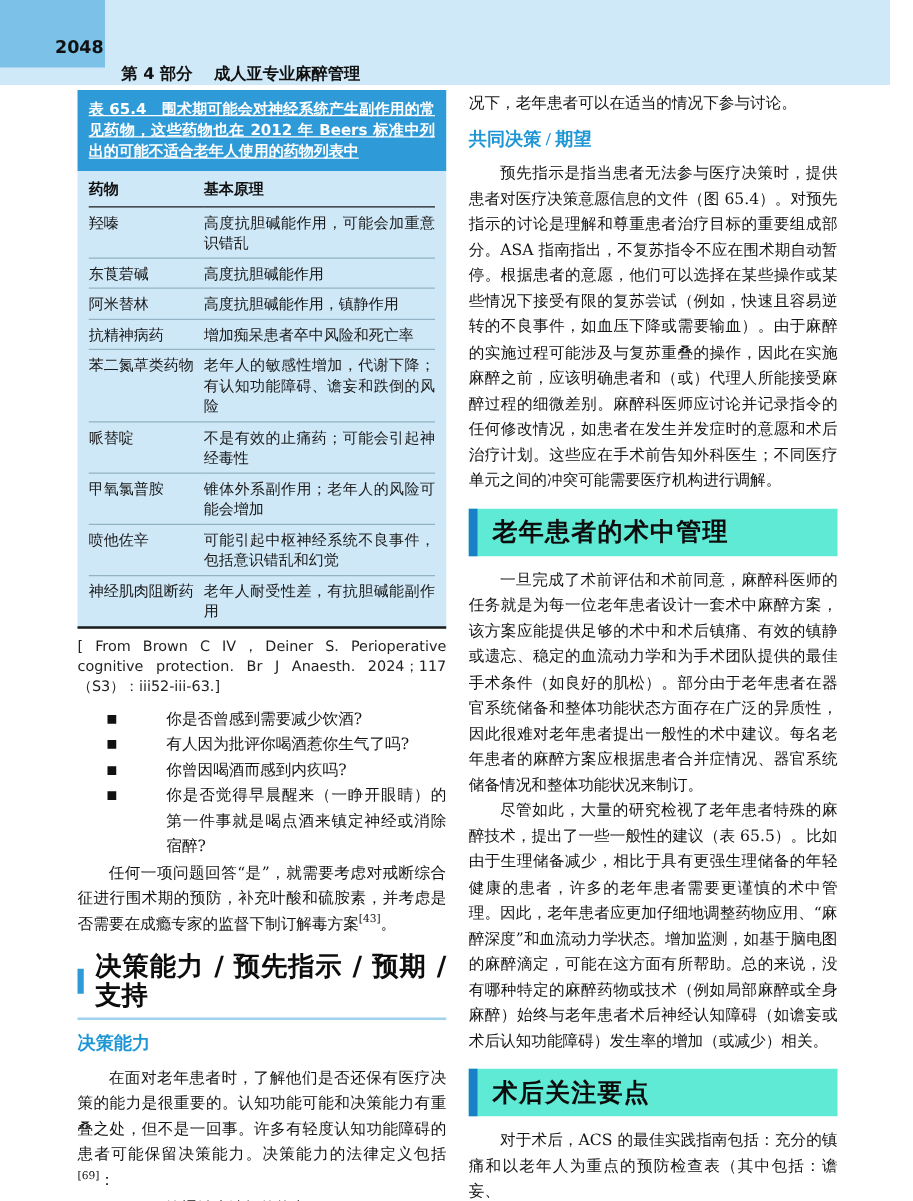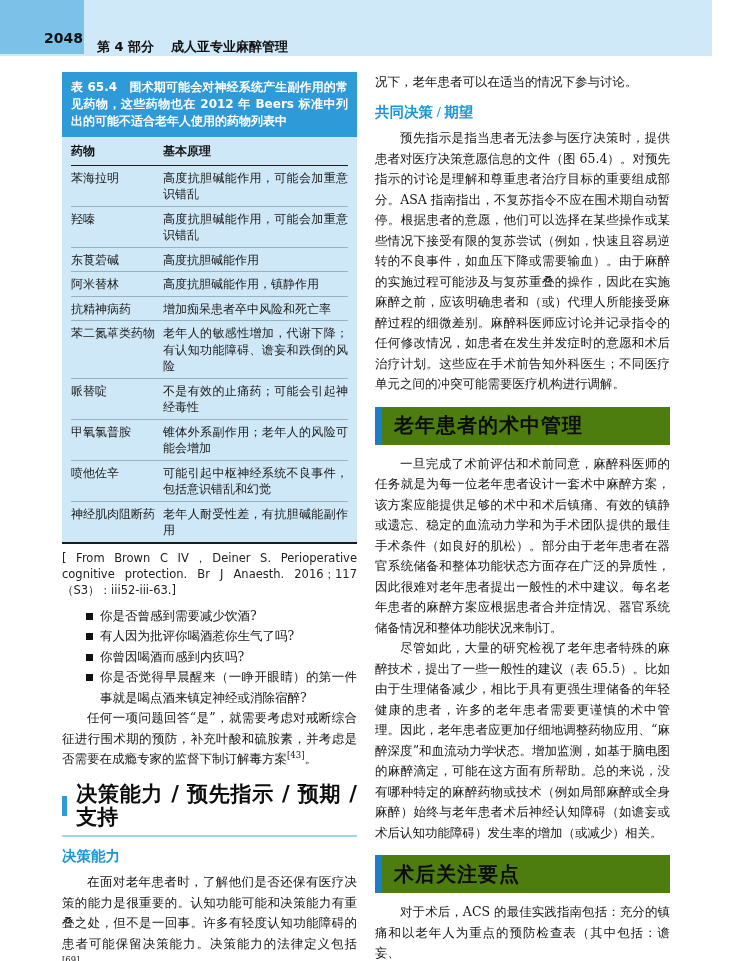--- a/index.html
+++ b/index.html
@@ -3,21 +3,21 @@
 <meta charset="utf-8">
 <style>
   html,body { margin:0; padding:0; background:#ffffff; }
   .page {
     position:relative; width:730px; height:961px; overflow:hidden;
     background:#ffffff; color:#151515;
     font-family:"DejaVu Serif","Liberation Serif",serif;
   }
 
   
-  .header-bar { position:absolute; top:0; left:0; width:712px; height:56px; background:#cfe9f8; }
+  .header-bar { position:absolute; top:0; left:0; width:712px; height:68px; background:#cfe9f8; }
   .pagenum-block { position:absolute; top:0; left:0; width:84px; height:54px; background:#7cc2e8; }
   .pagenum {
     position:absolute; left:44px; bottom:8px;
     font-family:"DejaVu Sans","Liberation Sans",sans-serif;
     font-size:14px; font-weight:bold; color:#111;
   }
   .header-meta {
     position:absolute; left:97px; bottom:0;
     font-family:"DejaVu Sans","Liberation Sans",sans-serif;
     font-size:13px; font-weight:bold; color:#111;
@@ -29,59 +29,59 @@
   .col { width:295px; font-size:12.5px; line-height:20.5px; text-align:justify; text-justify:inter-character; }
 
   .para { margin:0; text-indent:2em; }
   .para.cont { text-indent:0; }
   sup.ref { font-size:8.5px; line-height:0; vertical-align:super; }
 
   
   .table65 { font-family:"DejaVu Sans","Liberation Sans",sans-serif; }
   .tbl-title {
     background:#2e9ad7; color:#ffffff; font-size:12px; line-height:17px;
-    font-weight:bold; padding:7px 9px; text-align:justify; text-justify:inter-character;
+    font-weight:bold; padding:7px 9px; text-align:justify; text-justify:inter-character;text-decoration:underline;
   }
   .tbl-body { background:#cfe8f7; padding:0 9px; border-bottom:2px solid #1c1c1c; }
   .table65 table { width:100%; border-collapse:collapse; font-size:12px; }
   .table65 th {
     text-align:left; font-weight:bold; padding:4px 0 3px; font-size:12px;
     border-bottom:1.5px solid #1c1c1c; color:#111;
   }
   .table65 td {
     padding:4px 0 3px; line-height:16.5px; vertical-align:top;
     border-top:1px solid #93b3c5;
     font-family:"DejaVu Serif","Liberation Serif",serif; color:#1a1a1a;
   }
   .table65 tbody tr:first-child td { border-top:none; }
   .table65 td.drug { width:86px; padding-right:6px; }
 
   .citation { font-size:11.5px; line-height:16px; margin:6px 0 8px; text-align:justify; color:#222; }
 
   
   .bullets { list-style:none; margin:2px 0 0; padding:0; }
-  .bullets li { display:flex; margin-left:24px; }
+  .bullets li { display:flex; margin-left:24px;gap:33px; }
   .bullet-sq { flex:0 0 7px; width:7px; height:7px; background:#111; margin:7px 7px 0 0; }
   .bullets .txt { flex:1; }
 
   
   .h2-block { margin:13px 0 2px; border-bottom:2px solid #9fd2ee; padding-bottom:6px; }
   .h2-inner { display:flex; align-items:center; gap:9px; }
   .h2-bar { width:6px; height:20px; background:#2e9ad7; }
   .h2-text {
     font-family:"DejaVu Sans","Liberation Sans",sans-serif;
     font-weight:bold; font-size:21px; line-height:1.1; color:#0d0d0d;
   }
 
   .h3 {
     font-family:Liberation Serif, serif;
     font-weight:bold; font-size:14.5px; color:#1e96d4; margin:9px 0 6px;
   }
 
-  .h1-band { display:flex; align-items:center; background:#4d7c0f; height:38px; margin:12px 0 9px; }
+  .h1-band { display:flex; align-items:center; background:#5eead4; height:38px; margin:12px 0 9px; }
   .h1-bar { width:7px; align-self:stretch; background:#1a7fc4; margin-right:12px; }
   .h1-text {
     font-family:"DejaVu Sans","Liberation Sans",sans-serif;
     font-weight:bold; font-size:20px; color:#0d0d0d; letter-spacing:1px;
   }
 </style>
 </head>
 <body>
 
 <div class="page">
@@ -104,24 +104,20 @@
         <div class="tbl-body">
           <table>
             <thead>
               <tr>
                 <th>药物</th>
                 <th>基本原理</th>
               </tr>
             </thead>
             <tbody>
               <tr>
-                  <td class="drug">苯海拉明</td>
-                  <td>高度抗胆碱能作用，可能会加重意识错乱</td>
-                </tr>
-              <tr>
                   <td class="drug">羟嗪</td>
                   <td>高度抗胆碱能作用，可能会加重意识错乱</td>
                 </tr>
               <tr>
                   <td class="drug">东莨菪碱</td>
                   <td>高度抗胆碱能作用</td>
                 </tr>
               <tr>
                   <td class="drug">阿米替林</td>
                   <td>高度抗胆碱能作用，镇静作用</td>
@@ -146,21 +142,21 @@
                   <td class="drug">喷他佐辛</td>
                   <td>可能引起中枢神经系统不良事件，包括意识错乱和幻觉</td>
                 </tr>
               <tr>
                   <td class="drug">神经肌肉阻断药</td>
                   <td>老年人耐受性差，有抗胆碱能副作用</td>
                 </tr>
             </tbody>
           </table>
         </div>
-        <div class="citation">[ From Brown C IV，Deiner S. Perioperative cognitive protection. Br J Anaesth. 2016；117（S3）：iii52-iii-63.]</div>
+        <div class="citation">[ From Brown C IV，Deiner S. Perioperative cognitive protection. Br J Anaesth. 2024；117（S3）：iii52-iii-63.]</div>
       </div>
 
       <ul class="bullets">
         <li>
             <span class="bullet-sq"></span>
             <span class="txt">你是否曾感到需要减少饮酒?</span>
           </li>
         <li>
             <span class="bullet-sq"></span>
             <span class="txt">有人因为批评你喝酒惹你生气了吗?</span>

